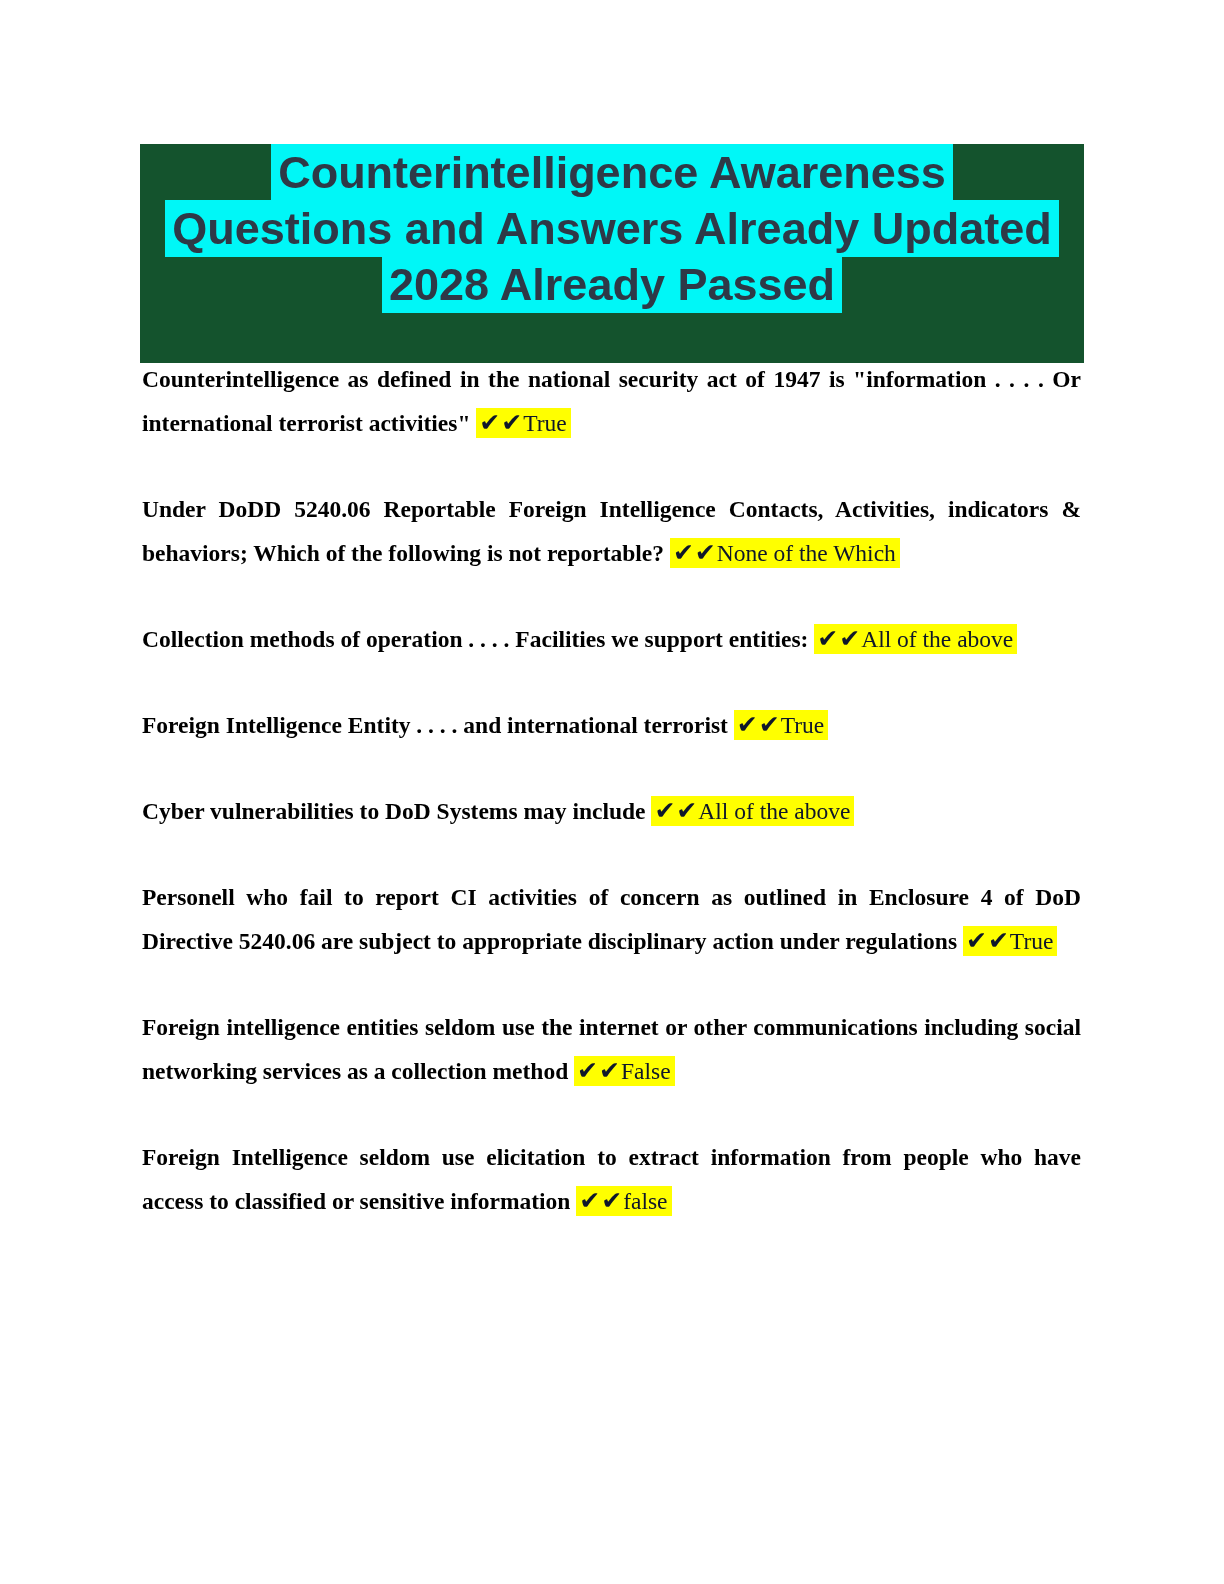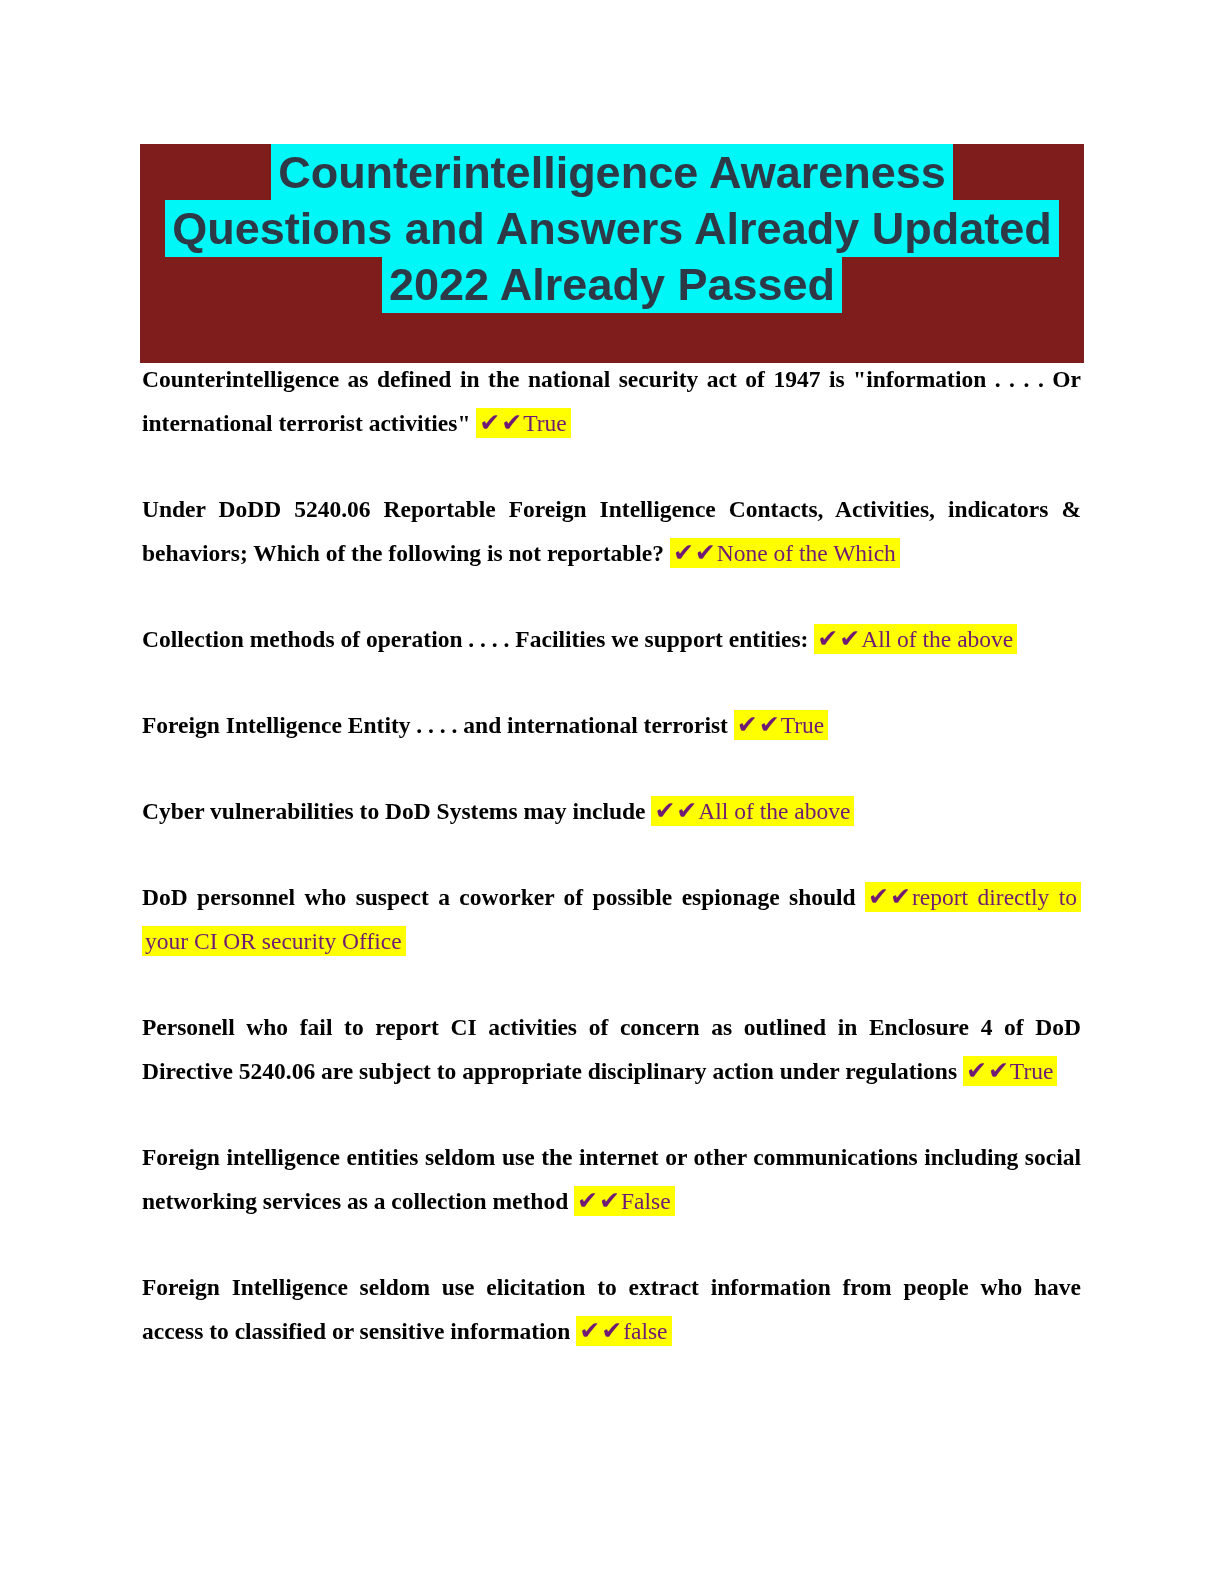--- a/index.html
+++ b/index.html
@@ -17,21 +17,21 @@
     overflow: hidden;
   }
 
   
   .banner {
     position: absolute;
     left: 140px;
     top: 144px;
     width: 944px;
     height: 219px;
-    background: #7f1d1d;
+    background: #14532d;
     text-align: center;
   }
   .title {
     margin: 0;
     padding-top: 1px;
     font-family: "Liberation Sans", sans-serif;
     font-weight: bold;
     font-size: 45px;
     line-height: 56px;
     color: #2e3947;
@@ -55,56 +55,55 @@
   p.qa {
     margin: 0 0 42px 0;
     font-size: 23.5px;
     line-height: 44px;
     text-align: justify;
     color: #000000;
   }
   .question { font-weight: bold; }
   mark.answer-highlight {
     background: #ffff00;
-    color: #701a75;
+    color: #0f172a;
     padding: 2px 4px 2px 3px;
     -webkit-box-decoration-break: clone;
     box-decoration-break: clone;
   }
   .checks {
     font-family: "DejaVu Sans", sans-serif;
     font-weight: bold;
     font-size: 25px;
     letter-spacing: 1px;
   }
   .answer { font-weight: normal; }
 </style>
 </head>
 <body>
 
 <div class="banner">
   <h1 class="title">
     <span class="title-line"><mark class="hl-cyan">Counterintelligence Awareness</mark></span>
     <span class="title-line"><mark class="hl-cyan">Questions and Answers Already Updated</mark></span>
-    <span class="title-line"><mark class="hl-cyan">2022 Already Passed</mark></span>
+    <span class="title-line"><mark class="hl-cyan">2028 Already Passed</mark></span>
   </h1>
 </div>
 
 <div class="content">
 
     <p class="qa"><span class="question">Counterintelligence as defined in the national security act of 1947 is "information . . . . Or international terrorist activities"</span> <mark class="answer-highlight"><span class="checks">✔✔</span><span class="answer">True</span></mark></p>
 
     <p class="qa"><span class="question">Under DoDD 5240.06 Reportable Foreign Intelligence Contacts, Activities, indicators &amp; behaviors; Which of the following is not reportable?</span> <mark class="answer-highlight"><span class="checks">✔✔</span><span class="answer">None of the Which</span></mark></p>
 
     <p class="qa"><span class="question">Collection methods of operation . . . . Facilities we support entities:</span> <mark class="answer-highlight"><span class="checks">✔✔</span><span class="answer">All of the above</span></mark></p>
 
     <p class="qa"><span class="question">Foreign Intelligence Entity . . . . and international terrorist</span> <mark class="answer-highlight"><span class="checks">✔✔</span><span class="answer">True</span></mark></p>
 
     <p class="qa"><span class="question">Cyber vulnerabilities to DoD Systems may include</span> <mark class="answer-highlight"><span class="checks">✔✔</span><span class="answer">All of the above</span></mark></p>
 
-    <p class="qa"><span class="question">DoD personnel who suspect a coworker of possible espionage should</span> <mark class="answer-highlight"><span class="checks">✔✔</span><span class="answer">report directly to your CI OR security Office</span></mark></p>
 
     <p class="qa"><span class="question">Personell who fail to report CI activities of concern as outlined in Enclosure 4 of DoD Directive 5240.06 are subject to appropriate disciplinary action under regulations</span> <mark class="answer-highlight"><span class="checks">✔✔</span><span class="answer">True</span></mark></p>
 
     <p class="qa"><span class="question">Foreign intelligence entities seldom use the internet or other communications including social networking services as a collection method</span> <mark class="answer-highlight"><span class="checks">✔✔</span><span class="answer">False</span></mark></p>
 
     <p class="qa"><span class="question">Foreign Intelligence seldom use elicitation to extract information from people who have access to classified or sensitive information</span> <mark class="answer-highlight"><span class="checks">✔✔</span><span class="answer">false</span></mark></p>
   </div>
 
 </body></html>

